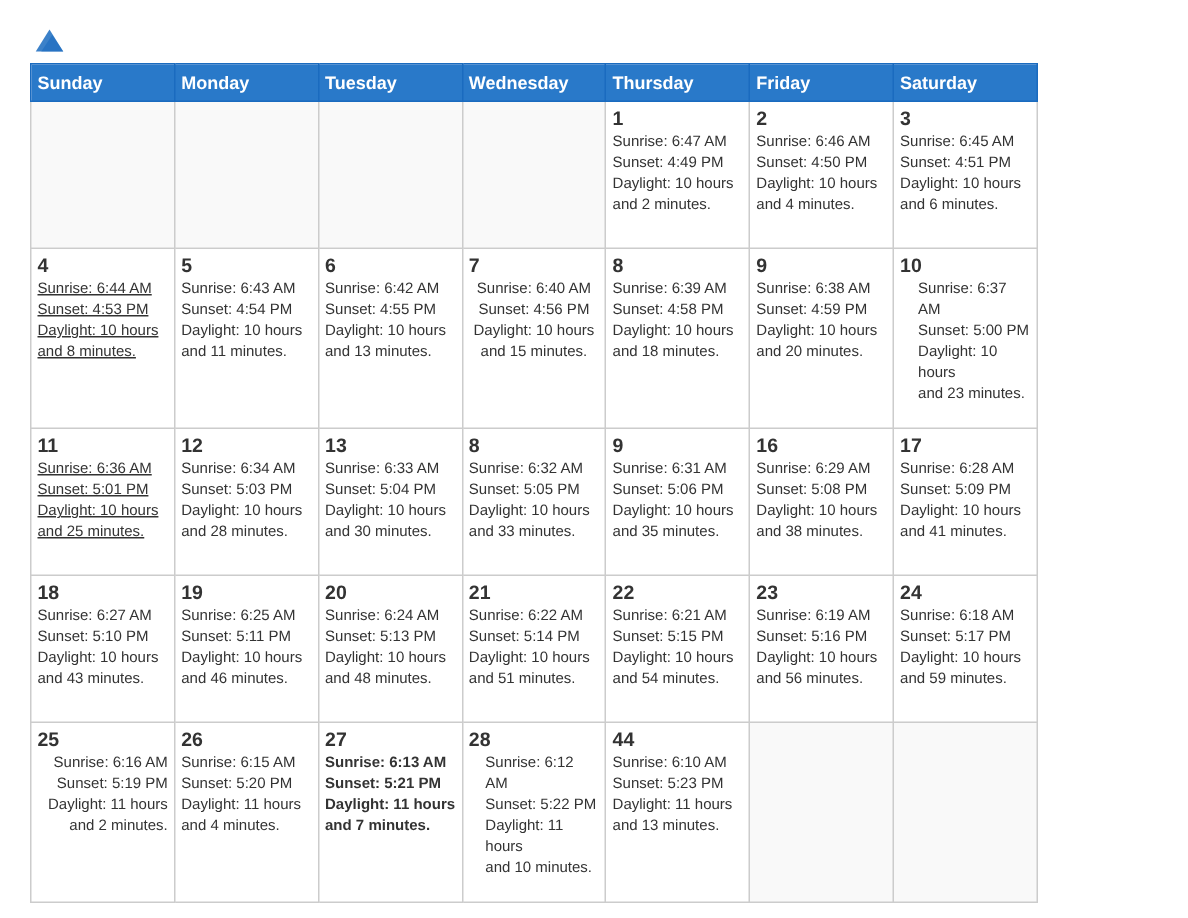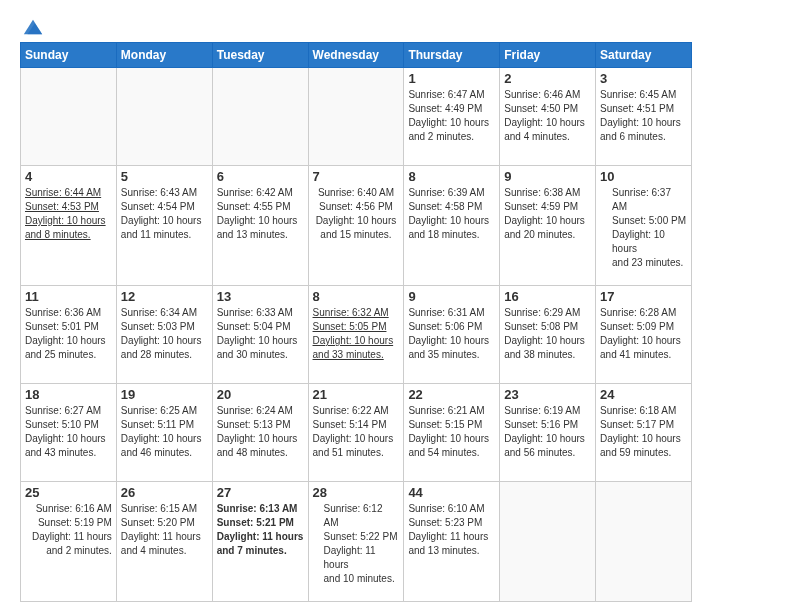--- a/index.html
+++ b/index.html
@@ -198,42 +198,42 @@
             <div class="day-num">10</div>
             <div class="day-info" style="white-space: pre-line; margin-left: 12px;">Sunrise: 6:37 AM
 Sunset: 5:00 PM
 Daylight: 10 hours
 and 23 minutes.</div>
           </td>
         </tr>
         <tr>
           <td>
             <div class="day-num">11</div>
-            <div class="day-info" style="white-space: pre-line;">Sunrise: 6:36 AM
+            <div class="day-info" style="white-space: pre-line; text-decoration: underline;">Sunrise: 6:36 AM
 Sunset: 5:01 PM
 Daylight: 10 hours
 and 25 minutes.</div>
           </td>
           <td>
             <div class="day-num">12</div>
             <div class="day-info" style="white-space: pre-line;">Sunrise: 6:34 AM
 Sunset: 5:03 PM
 Daylight: 10 hours
 and 28 minutes.</div>
           </td>
           <td>
             <div class="day-num">13</div>
             <div class="day-info" style="white-space: pre-line;">Sunrise: 6:33 AM
 Sunset: 5:04 PM
 Daylight: 10 hours
 and 30 minutes.</div>
           </td>
           <td>
             <div class="day-num">8</div>
-            <div class="day-info" style="white-space: pre-line; text-decoration: underline;">Sunrise: 6:32 AM
+            <div class="day-info" style="white-space: pre-line;">Sunrise: 6:32 AM
 Sunset: 5:05 PM
 Daylight: 10 hours
 and 33 minutes.</div>
           </td>
           <td>
             <div class="day-num">9</div>
             <div class="day-info" style="white-space: pre-line;">Sunrise: 6:31 AM
 Sunset: 5:06 PM
 Daylight: 10 hours
 and 35 minutes.</div>

